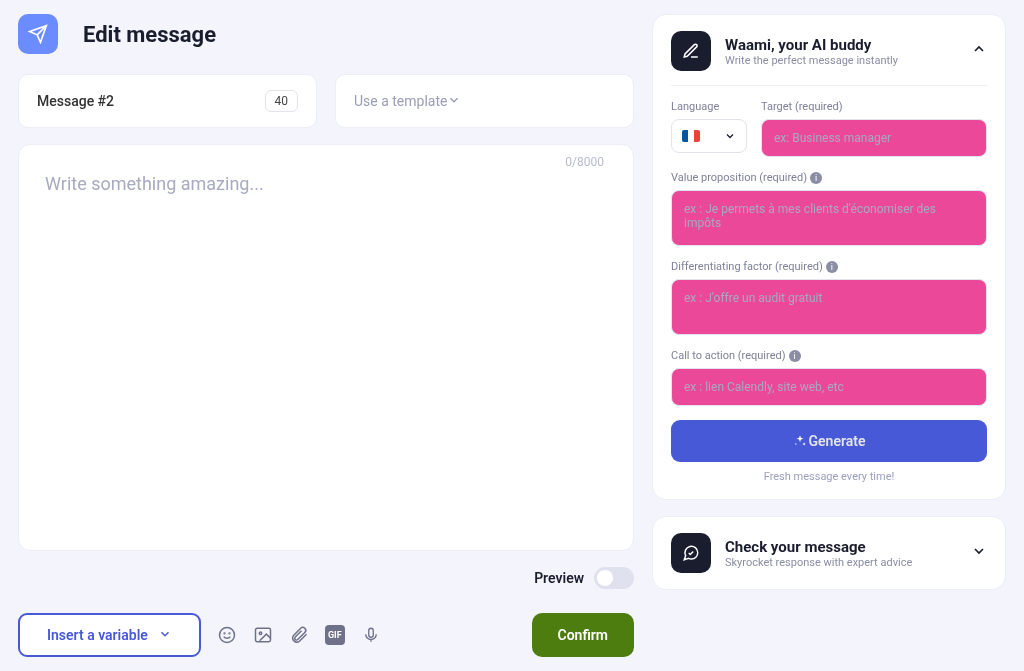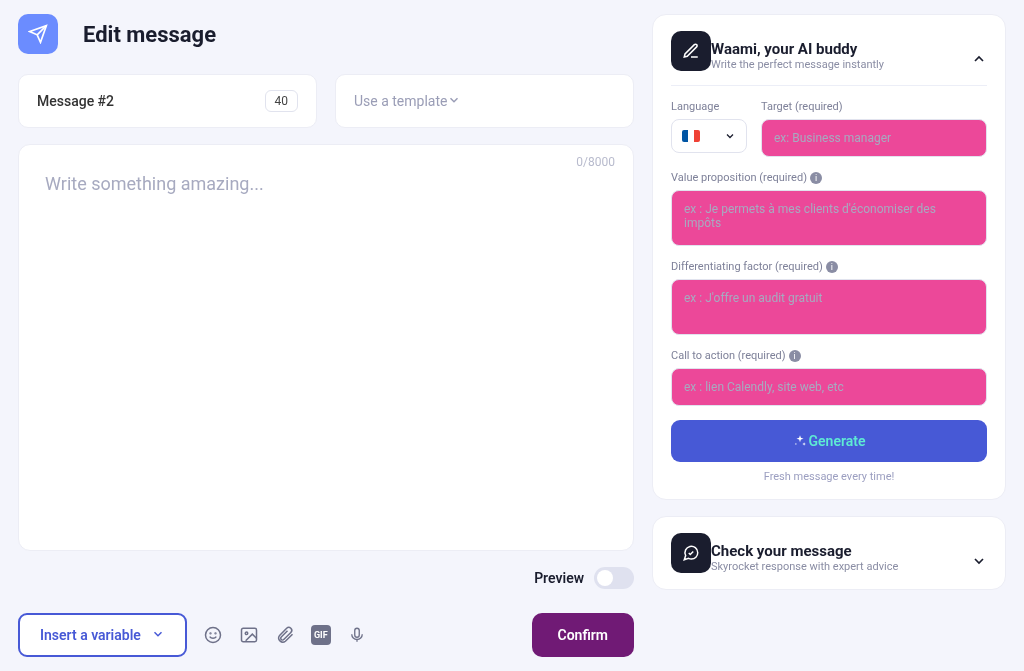--- a/index.html
+++ b/index.html
@@ -13,57 +13,57 @@
 .icon-btn svg { width: 20px; height: 20px; }
 .title { font-size: 22px; font-weight: 700; color: #1a1d2e; }
 
 .top-inputs { display: flex; gap: 18px; }
 .msg-badge { flex: 1; background: #fff; border-radius: 10px; padding: 15px 18px; display: flex; align-items: center; justify-content: space-between; border: 1px solid #ecedf5; }
 .msg-badge span.label { font-size: 14px; color: #333; font-weight: 500; }
 .msg-badge .count { background: #fff; border: 1px solid #e1e3ee; border-radius: 6px; padding: 3px 9px; font-size: 12px; color: #444; }
 .template-sel { flex: 1; background: #fff; border-radius: 10px; padding: 15px 18px; border: 1px solid #ecedf5; display: flex; align-items: center; justify-content: flex-start; color: #9a9db6; font-size: 14px; }
 
 .editor { margin-top: 16px; background: #fff; border-radius: 12px; border: 1px solid #ecedf5; flex: 1; position: relative; padding: 28px 26px; }
-.editor .counter { position: absolute; top: 10px; right: 18px; font-size: 12px; color: #b8bbcd; }
+.editor .counter { position: absolute; top: 10px; right: 29px; font-size: 12px; color: #b8bbcd; }
 .editor .ph { font-size: 18px; color: #a7aac0; }
 
 .preview-row { display: flex; align-items: center; justify-content: flex-end; gap: 10px; margin-top: 16px; }
 .preview-row .lab { font-size: 14px; font-weight: 600; color: #1a1d2e; }
 .toggle { width: 40px; height: 22px; background: #dfe1ef; border-radius: 20px; position: relative; }
 .toggle::after { content: ""; position: absolute; width: 16px; height: 16px; background: #fff; border-radius: 50%; top: 3px; left: 3px; }
 
 .bottom-row { display: flex; align-items: center; gap: 16px; margin-top: 24px; }
-.var-btn { border: 2px solid #4759d6; color: #4759d6; background: #fff; border-radius: 9px; padding: 12px 20px; font-size: 14px; font-weight: 600; display: flex; align-items: flex-start; gap: 10px; cursor: pointer; }
+.var-btn { border: 2px solid #4759d6; color: #4759d6; background: #fff; border-radius: 9px; padding: 12px 27px; font-size: 14px; font-weight: 600; display: flex; align-items: flex-start; gap: 10px; cursor: pointer; }
 .tool-icons { display: flex; gap: 16px; align-items: flex-end; color: #6e7189; }
 .tool-icons > * { width: 20px; height: 20px; display: flex; align-items: center; justify-content: center; cursor: pointer; }
 .gif { font-size: 9px; font-weight: 700; background: #6e7189; color: #fff; border-radius: 4px; padding: 3px 4px; }
-.confirm { margin-left: auto; background: #701a75; color: #fff; border: none; border-radius: 10px; padding: 14px 26px; font-size: 14px; font-weight: 600; cursor: pointer; }
+.confirm { margin-left: auto; background: #4d7c0f; color: #fff; border: none; border-radius: 10px; padding: 14px 26px; font-size: 14px; font-weight: 600; cursor: pointer; }
 
 .panel { background: #fff; border-radius: 14px; padding: 16px 18px; border: 1px solid #ecedf5; }
-.panel-head { display: flex; align-items: flex-end; }
+.panel-head { display: flex; align-items: center; gap: 14px; }
 .panel-head .blk { width: 40px; height: 40px; background: #1a1d2e; border-radius: 10px; display: flex; align-items: center; justify-content: center; }
 .panel-head .blk svg { width: 18px; height: 18px; }
 .panel-head .txt { flex: 1; }
 .panel-head .t { font-size: 15px; font-weight: 700; color: #1a1d2e; }
 .panel-head .s { font-size: 11px; color: #8a8da4; }
 .panel-head .chev { color: #2a2e45; }
 
 .form-sec { margin-top: 14px; border-top: 1px solid #eceef7; padding-top: 14px; }
 .row-lang { display: flex; gap: 14px; }
 .field { flex: 1; display: flex; flex-direction: column; gap: 6px; }
 .field.lang { flex: 0 0 76px; }
 .field label { font-size: 11px; color: #7e8199; }
 .field label .info { display: inline-flex; width: 12px; height: 12px; background: #8a8da4; color: #fff; border-radius: 50%; font-size: 9px; align-items: center; justify-content: center; margin-left: 3px; }
 .field .inp { border: 1px solid #e1e3ee; border-radius: 8px; padding: 11px 12px; font-size: 12px; color: #333; background: #ec4899; width: 100%; }
 .field .inp::placeholder { color: #a7aac0; }
 .field textarea.inp { resize: none; height: 56px; }
 .lang-sel { border: 1px solid #e1e3ee; border-radius: 8px; padding: 10px 10px; display: flex; align-items: center; justify-content: space-between; gap: 6px; }
 .flag { width: 18px; height: 12px; background: linear-gradient(90deg, #0055A4 33%, #fff 33% 66%, #EF4135 66%); border-radius: 2px; }
 
-.gen-btn { margin-top: 14px; width: 100%; background: #4759d6; color: #5eead4; border: none; border-radius: 9px; padding: 13px; font-size: 14px; font-weight: 600; display: flex; align-items: center; justify-content: center; gap: 2px; cursor: pointer; }
+.gen-btn { margin-top: 14px; width: 100%; background: #4759d6; color: #e5e5e5; border: none; border-radius: 9px; padding: 13px; font-size: 14px; font-weight: 600; display: flex; align-items: center; justify-content: center; gap: 2px; cursor: pointer; }
 .fresh { text-align: center; font-size: 11px; color: #9b9ec0; margin-top: 8px; }
 
 .mt { margin-top: 14px; }
 svg { flex-shrink: 0; }
 </style>
 </head>
 <body>
 
 <div class="layout">
   <div class="left">

